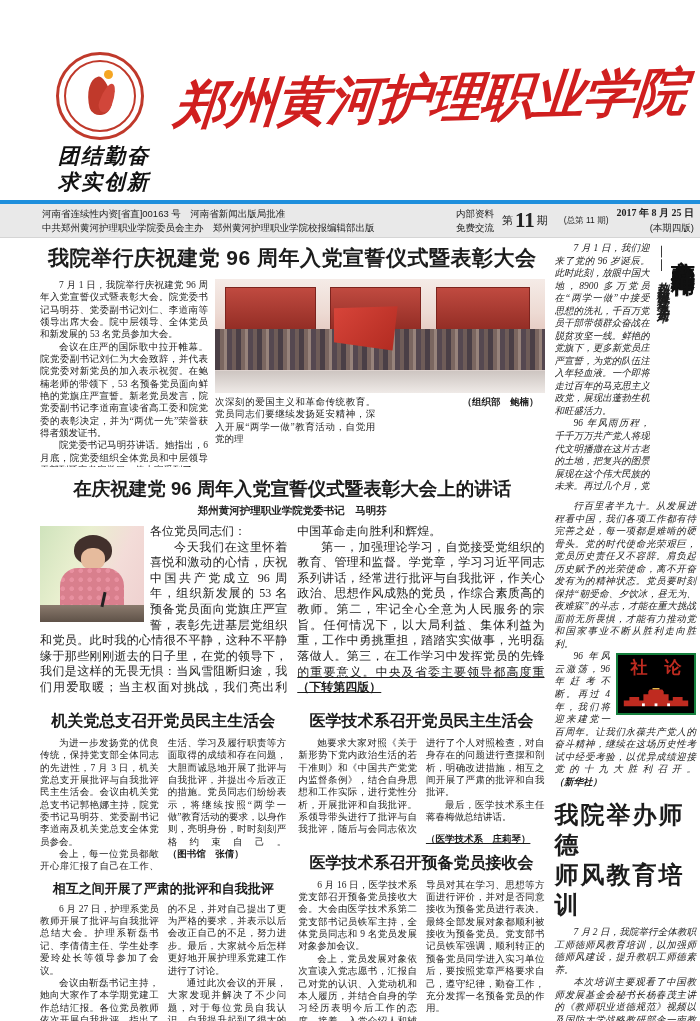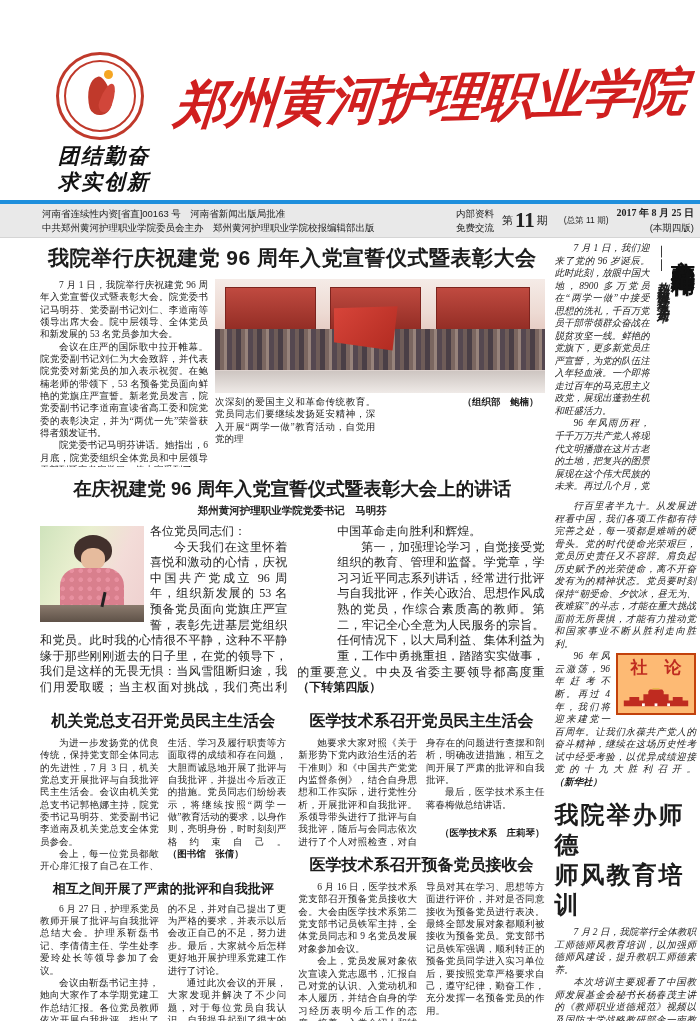--- a/index.html
+++ b/index.html
@@ -32,21 +32,21 @@
   .issue-total{font-size:8.5px;margin-left:16px;}
   .daterow{text-align:right;line-height:1.45;white-space:nowrap;}
   .date-strong{font-weight:700;font-size:10px;font-family:"Liberation Serif",serif;}
   
   .main{display:flex;padding:2px 4px 0 40px;}
   .col-left{flex:0 0 478px;padding-right:8px;box-sizing:border-box;}
   .col-right{flex:1;min-width:0;padding-left:2px;}
   p{margin:0;text-indent:2em;text-align:justify;}
   p.ni{text-indent:0;}
   .credit{font-weight:700;white-space:nowrap;}
-  .credit-line{text-indent:0;text-align:right;font-weight:700;margin-top:16px;}
+  .credit-line{text-indent:0;text-align:left;font-weight:700;margin-top:10px;text-decoration:underline;}
   .bold{font-weight:700;}
   
   .h-main{font-family:"Liberation Sans","DejaVu Sans",sans-serif;font-weight:800;font-size:21px;
     text-align:center;margin:4px 8px 7px;letter-spacing:0.5px;white-space:nowrap;}
   .h-sub{font-family:"Liberation Sans","DejaVu Sans",sans-serif;font-weight:800;font-size:18.5px;
     text-align:center;margin:9px 0 3px;white-space:nowrap;}
   .byline{text-align:center;font-size:10.5px;font-weight:700;margin-bottom:6px;}
   h3{font-family:"Liberation Sans","DejaVu Sans",sans-serif;font-weight:800;font-size:16px;
     text-align:center;margin:7px 0 5px;white-space:nowrap;}
   h3.h3-sm{font-size:13px;}
@@ -64,22 +64,22 @@
   .pg-b1{left:3%;width:27%;}.pg-b2{left:35%;width:27%;}.pg-b3{left:67%;width:28%;}
   .pg-crowd{position:absolute;left:0;right:0;top:44%;height:36%;
     background:repeating-linear-gradient(90deg,#4a3f46 0 5px,#7a6660 5px 9px,#97837b 9px 12px,#554850 12px 17px,#6e5c58 17px 21px);}
   .pg-flag{position:absolute;left:36%;top:24%;width:64px;height:46px;
     background:linear-gradient(135deg,#d8453a,#b02a20);clip-path:polygon(0 4%,100% 0,92% 96%,0 78%);}
   .pg-floor{position:absolute;bottom:0;left:0;right:0;height:19%;background:linear-gradient(180deg,#cdc5c1,#efeae7);}
   
   .speech{display:flex;gap:10px;height:172px;overflow:hidden;font-size:12px;line-height:1.3;}
   .sp-col{flex:1;min-width:0;}
   .spB{display:flex;flex-direction:column;}
-  .sp-clip{flex:1;overflow:hidden;margin-left:40px;}
-  .lastline{margin-top:4px;}
+  .sp-clip{flex:1;overflow:hidden;}
+  .lastline{margin-top:4px;text-decoration:underline;}
   .photo-speaker{float:left;width:104px;height:96px;margin:2px 6px 1px 0;position:relative;overflow:hidden;
     background:linear-gradient(115deg,#cfe3bc 0%,#e9efcf 35%,#f3dcd8 65%,#eecfce 100%);}
   .ps-hair{position:absolute;left:34px;top:9px;width:38px;height:30px;border-radius:50% 50% 45% 45%;background:#42302c;}
   .ps-face{position:absolute;left:41px;top:22px;width:24px;height:22px;border-radius:45%;background:#e6bb9d;}
   .ps-body{position:absolute;left:20px;top:42px;width:64px;height:40px;border-radius:18px 18px 0 0;
     background:radial-gradient(circle at 30% 30%,#e890a0 2px,transparent 2.6px) 0 0/9px 9px,#d97f8d;}
   .ps-desk{position:absolute;bottom:0;left:0;right:0;height:17px;background:linear-gradient(180deg,#8a7a6d,#5f5248);}
   .ps-mic{position:absolute;left:62px;bottom:15px;width:3px;height:15px;background:#222;transform:rotate(12deg);}
   
   .bottom-secs{display:flex;gap:12px;margin-top:8px;}
@@ -87,22 +87,22 @@
   .cols2{column-count:2;column-gap:9px;font-size:9.5px;line-height:1.3;}
   
   .col-right p{font-style:italic;}
   .ed-top{display:flex;margin-top:2px;}
   .ed-paras{flex:1;min-width:0;height:252px;overflow:hidden;font-size:9.5px;line-height:1.32;}
   .ed-subtitle{writing-mode:vertical-rl;font-size:11.5px;font-weight:600;font-style:italic;
     height:246px;margin:4px 1px 0 5px;letter-spacing:2px;}
   .ed-title{writing-mode:vertical-rl;font-family:"Liberation Sans","DejaVu Sans",sans-serif;
     font-size:24px;font-weight:800;line-height:1.05;height:252px;letter-spacing:1px;color:#111;}
   .ed-bottom{margin-top:6px;font-size:9.5px;line-height:1.32;}
-  .shelun{float:right;width:80px;height:62px;border:2px solid #c2410c;box-sizing:border-box;
-    margin:3px 0 4px 6px;padding:2px 3px;background:#fdba74;}
+  .shelun{float:right;width:80px;height:62px;border:2px solid #15803d;box-sizing:border-box;
+    margin:3px 0 4px 6px;padding:2px 3px;background:#000000;}
   .shelun-text{color:#bf2b20;font-weight:800;font-size:17px;font-style:normal;
     display:flex;justify-content:space-around;font-family:"Liberation Sans",sans-serif;}
   .tam{width:100%;height:30px;display:block;}
   .train-head{font-family:"Liberation Sans","DejaVu Sans",sans-serif;font-weight:800;font-size:24px;
     line-height:1.25;text-align:left;margin:12px 0 6px;letter-spacing:2px;}
   .train-body{font-size:9.5px;line-height:1.32;}
 </style>
 </head>
 <body>
 

